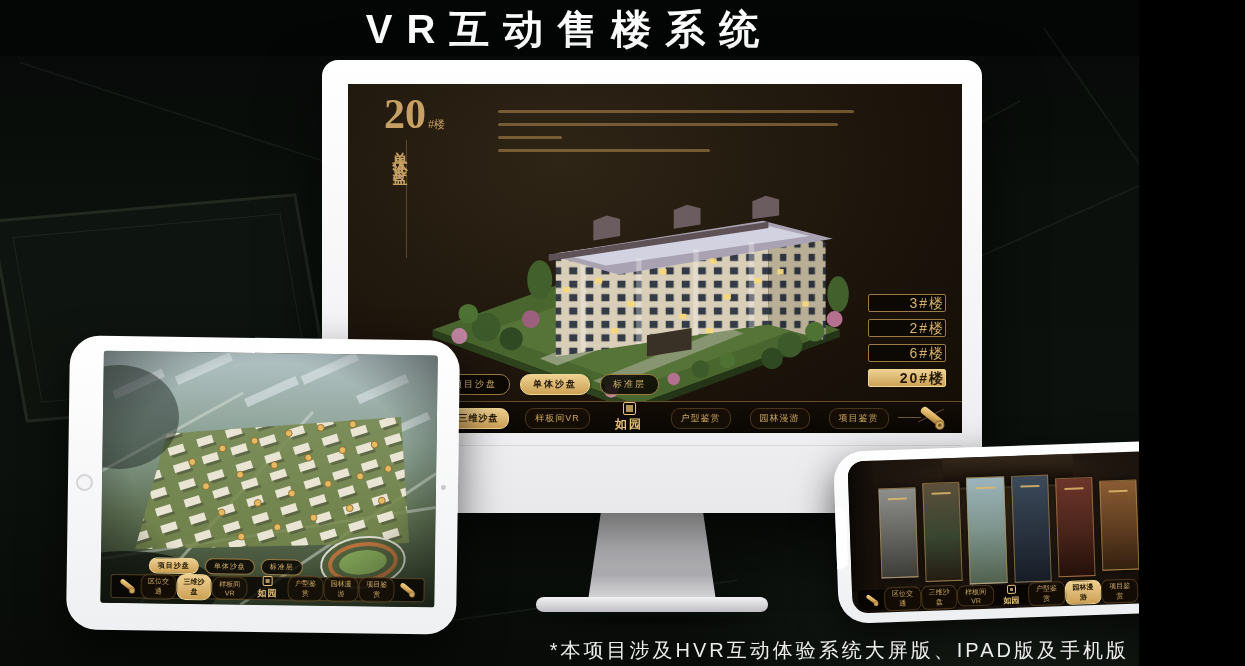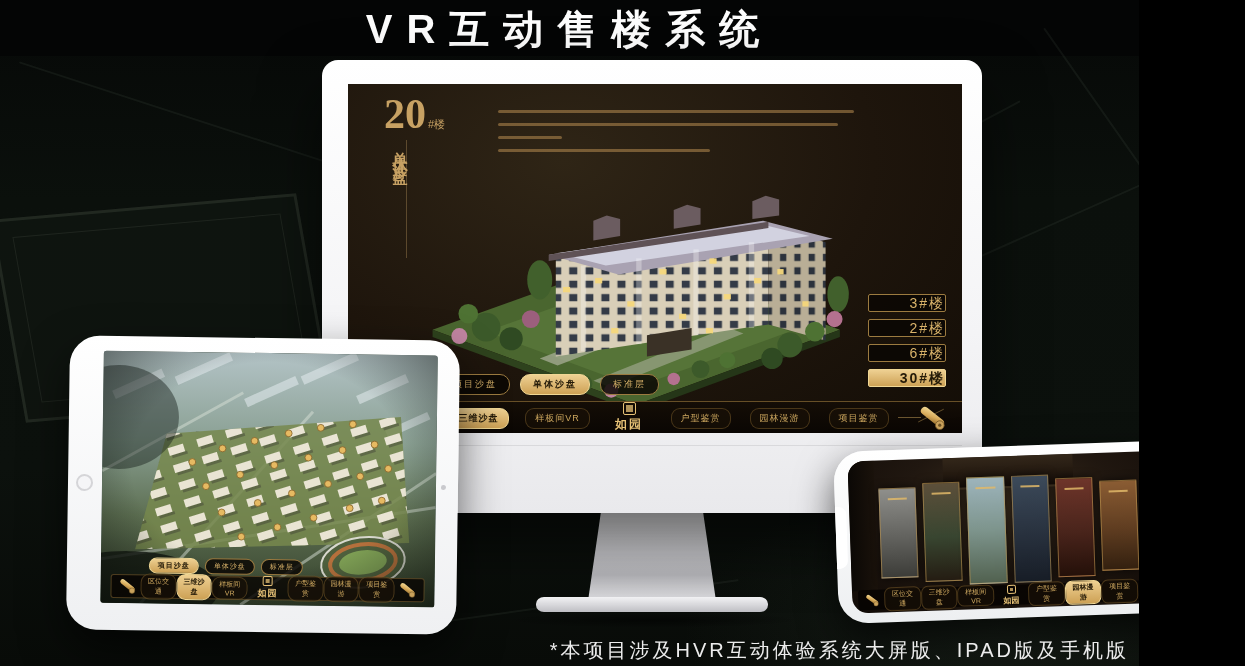--- a/index.html
+++ b/index.html
@@ -247,21 +247,21 @@
             <circle cx="330" cy="252" r="10" fill="#3c5a2a"></circle>
               <circle cx="360" cy="242" r="9" fill="#4e7233"></circle>
             <circle cx="300" cy="263" r="7" fill="#b4718f"></circle>
           </g>
         </svg>
 
         <div class="side-buttons">
           <div class="bldg-btn">3#楼</div>
           <div class="bldg-btn">2#楼</div>
           <div class="bldg-btn">6#楼</div>
-          <div class="bldg-btn active-gold">30#楼</div>
+          <div class="bldg-btn active-gold">20#楼</div>
         </div>
 
         <div class="tabs-row">
           <div class="tab gold-pill">项目沙盘</div>
           <div class="tab gold-pill active-gold">单体沙盘</div>
           <div class="tab gold-pill">标准层</div>
         </div>
 
         <div class="navbar">
           <div class="nav-item"><span class="pill">区位交通</span></div>

